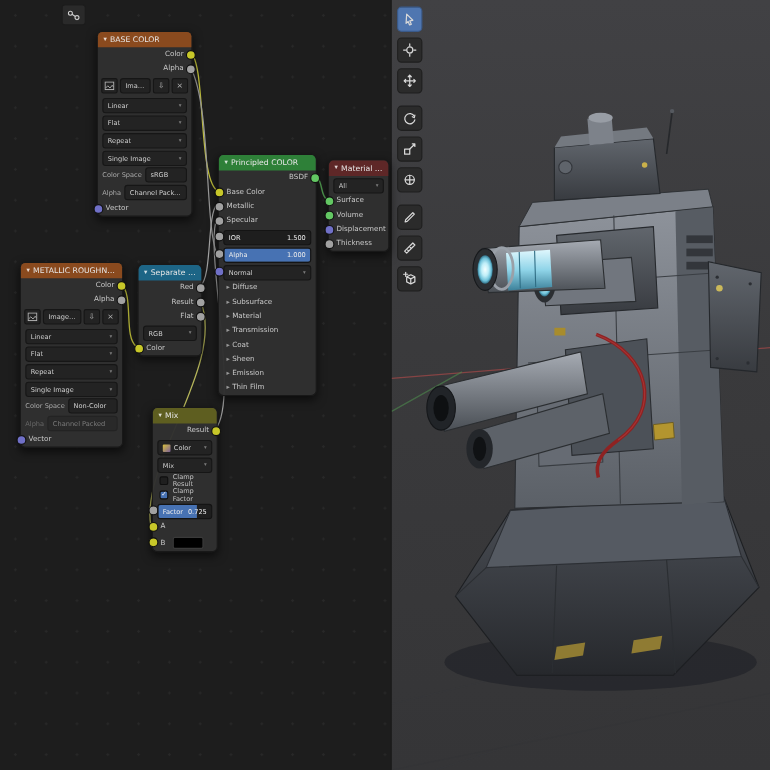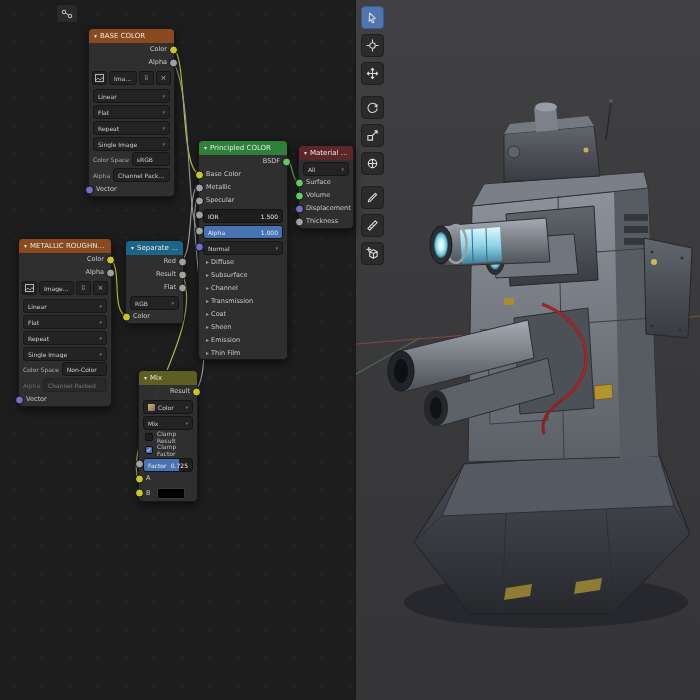--- a/index.html
+++ b/index.html
@@ -290,21 +290,21 @@
       <div class="row section">
         <span class="chev">▸</span>
         <span>Diffuse</span>
       </div>
       <div class="row section">
         <span class="chev">▸</span>
         <span>Subsurface</span>
       </div>
       <div class="row section">
         <span class="chev">▸</span>
-        <span>Channel</span>
+        <span>Material</span>
       </div>
       <div class="row section">
         <span class="chev">▸</span>
         <span>Transmission</span>
       </div>
       <div class="row section">
         <span class="chev">▸</span>
         <span>Coat</span>
       </div>
       <div class="row section">

